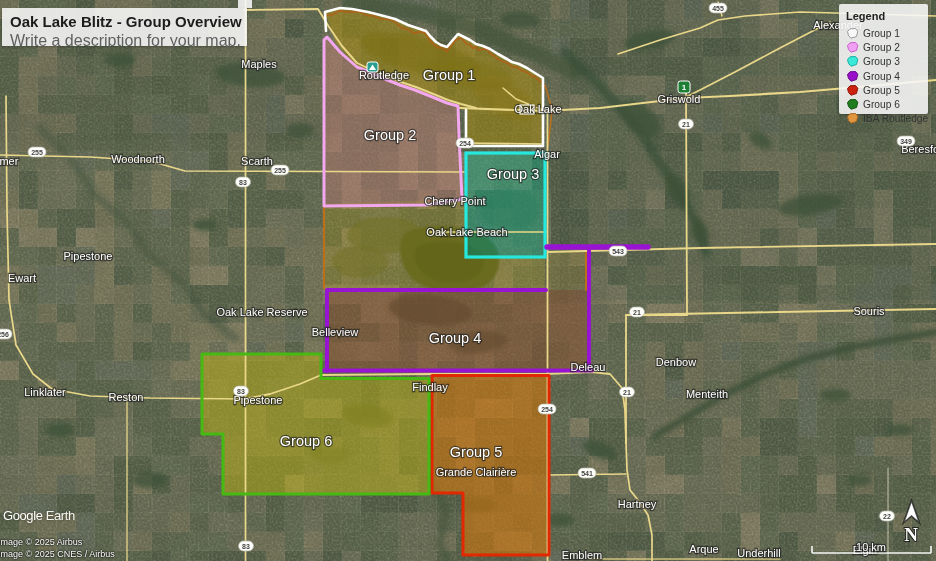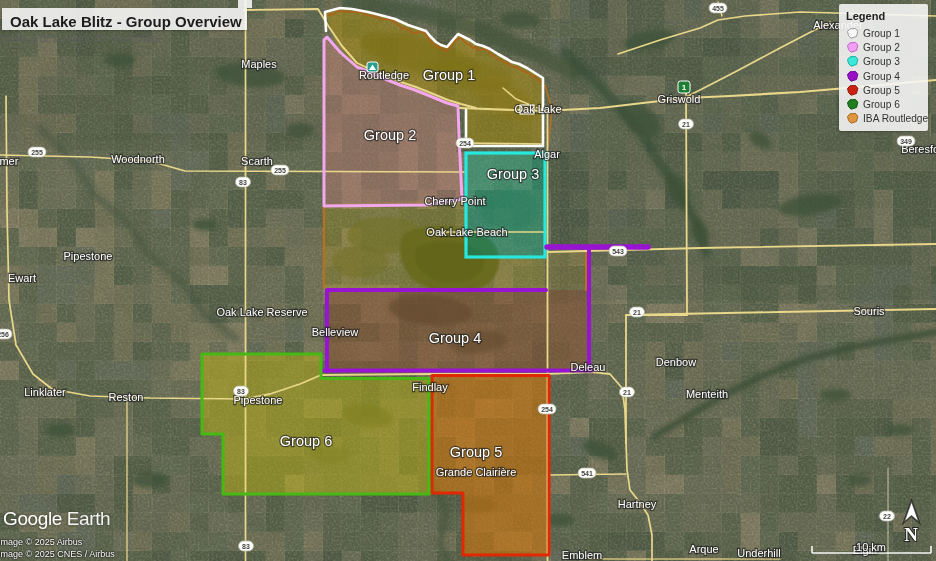--- a/index.html
+++ b/index.html
@@ -1,27 +1,27 @@
 <!DOCTYPE html>
 <html><head><meta charset="utf-8">
 <style>
 html,body{margin:0;padding:0;width:936px;height:561px;overflow:hidden;background:#5c634b;
 font-family:"Liberation Sans",sans-serif;}
 #map{position:absolute;left:0;top:0;}
 .box{position:absolute;background:rgba(248,248,248,0.88);}
-#title{left:2px;top:8px;width:245px;height:22px;box-shadow:0 1px 2px rgba(0,0,0,0.25);}
+#title{left:2px;top:8px;width:245px;height:38px;box-shadow:0 1px 2px rgba(0,0,0,0.25);}
 #title h1{margin:5px 0 0 8px;font-size:15px;color:#1c1c1c;white-space:nowrap;}
-#title p{margin:2px 0 0 0;font-size:11px;color:#5f5f5f;}
+#title p{margin:2px 0 0 8px;font-size:16px;color:#5f5f5f;}
 #notch{left:238px;top:0px;width:14px;height:8px;}
-#legend{left:839px;top:4px;width:89px;height:127px;border-radius:2px;box-shadow:0 1px 2px rgba(0,0,0,0.25);}
+#legend{left:839px;top:4px;width:89px;height:110px;border-radius:2px;box-shadow:0 1px 2px rgba(0,0,0,0.25);}
 #legend .hd{font-size:11px;font-weight:bold;color:#222;margin:6px 0 4px 7px;}
 #legend .row{display:flex;align-items:center;height:14.3px;margin-left:7px;}
 #legend .row svg{flex:0 0 13px;}
 #legend .row span{font-size:10.2px;color:#333;margin-left:4px;white-space:nowrap;}
-#gearth{position:absolute;left:3px;top:508px;color:#fff;font-size:19px;letter-spacing:-0.4px;text-shadow:0 0 3px rgba(0,0,0,0.5);}
+#gearth{position:absolute;left:3px;top:508px;color:#fff;font-size:13px;letter-spacing:-0.4px;text-shadow:0 0 3px rgba(0,0,0,0.5);}
 #gearth b{font-weight:normal;}
 #gearth span{opacity:0.92;}
 .cc{position:absolute;color:#fff;font-size:9px;text-shadow:0 0 2px #000,0 0 2px #000;}
 </style></head>
 <body>
 <div id="map"><svg width="936" height="561" viewBox="0 0 936 561" font-family="Liberation Sans, sans-serif">
       <rect width="936" height="561" fill="#5c634b"></rect>
       <rect x="0" y="0" width="19" height="19" fill="#827b5f"></rect>
       <rect x="19" y="0" width="19" height="19" fill="#566149"></rect>
       <rect x="38" y="0" width="38" height="19" fill="#5e6750"></rect>

